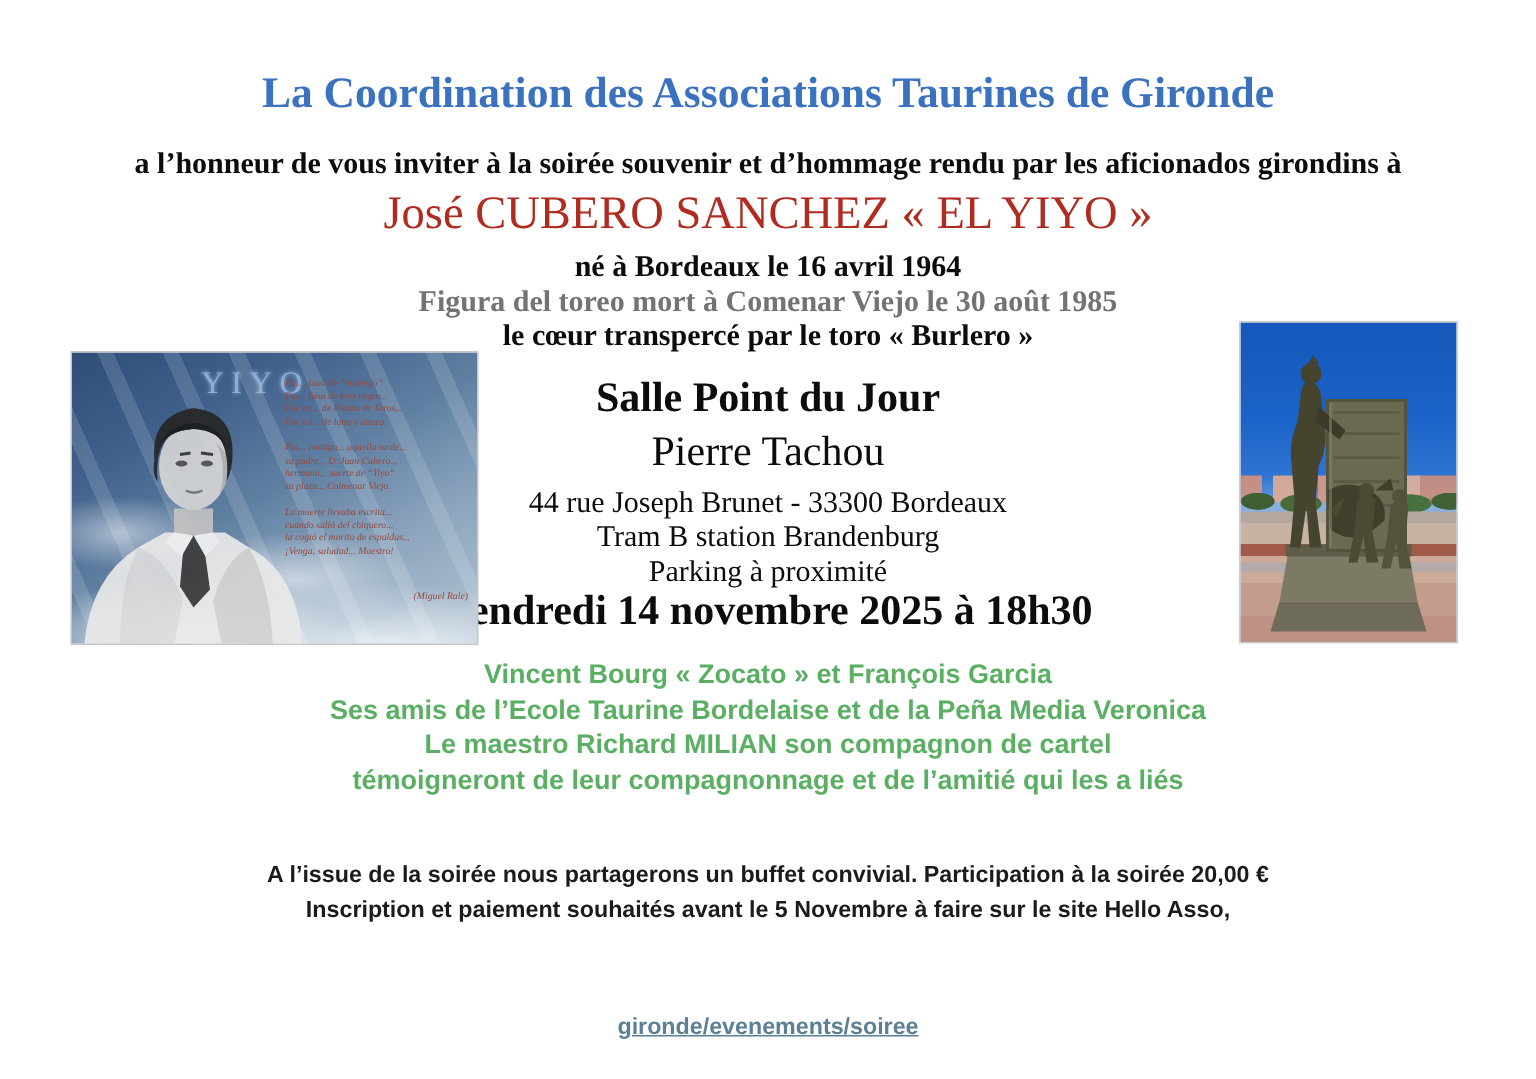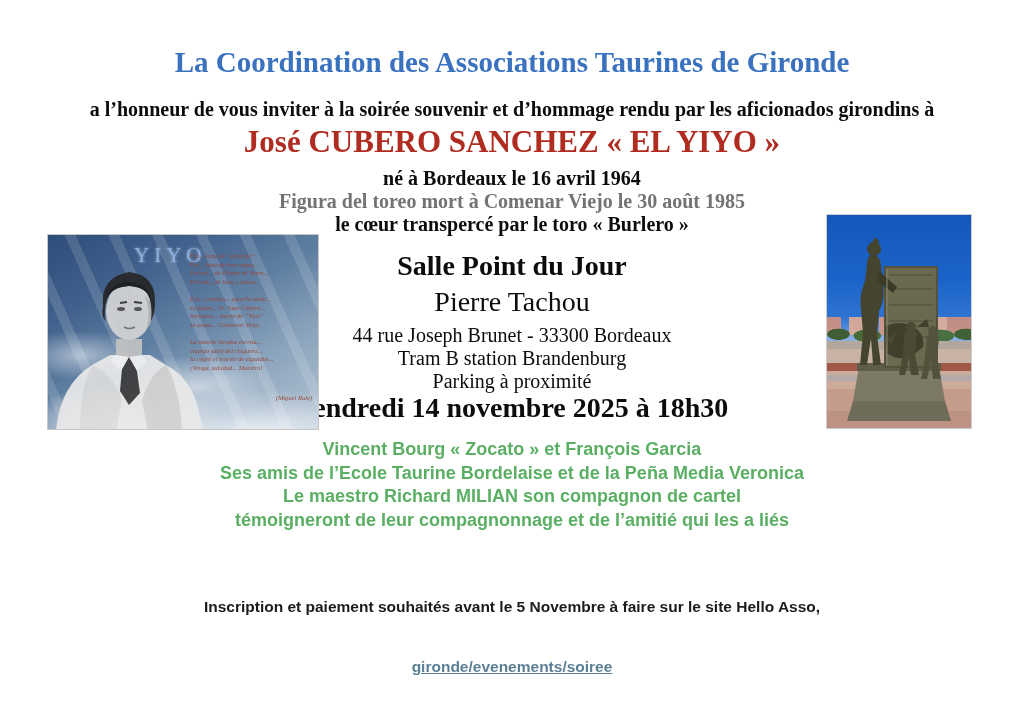--- a/index.html
+++ b/index.html
@@ -5,38 +5,38 @@
   html,body{margin:0;padding:0;background:#ffffff;}
   .flyer{
     position:relative;width:1024px;height:719px;background:#ffffff;overflow:hidden;
   }
   .serif{font-family:"Liberation Serif","DejaVu Serif",serif;}
   .sans{font-family:"Liberation Sans","DejaVu Sans",sans-serif;}
   .line{position:absolute;left:0;right:0;text-align:center;white-space:nowrap;}
 
   .title{top:46px;font-size:29px;font-weight:bold;color:#3a72bf;}
   .subtitle{top:98px;font-size:20px;font-weight:bold;color:#0c0c0c;}
-  .red-name{top:124px;font-size:31px;font-weight:bold;color:#b02b20;}
+  .red-name{top:124px;font-size:31px;font-weight:normal;color:#b02b20;}
   .fact1{top:167px;font-size:20px;font-weight:bold;color:#0c0c0c;}
   .fact2{top:190px;font-size:20px;font-weight:bold;color:#737373;}
   .fact3{top:213px;font-size:20px;font-weight:bold;color:#0c0c0c;}
   .hall1{top:250px;font-size:28px;font-weight:bold;color:#0c0c0c;}
   .hall2{top:286px;font-size:28px;font-weight:normal;color:#0c0c0c;}
   .addr{top:324px;font-size:20px;color:#0c0c0c;}
   .tram{top:347px;font-size:20px;color:#0c0c0c;}
   .parking{top:370px;font-size:20px;color:#0c0c0c;}
   .datetime{top:392px;font-size:28px;font-weight:bold;color:#0c0c0c;}
 
   .green-block{top:438px;font-size:18px;font-weight:bold;color:#5aaf63;line-height:23.5px;}
   .videos{top:533px;font-size:18px;font-weight:bold;color:#101010;}
   .buffet{top:575px;font-size:15.5px;font-weight:bold;color:#1b1b1b;}
   .inscription{top:598px;font-size:15.5px;font-weight:bold;color:#1b1b1b;}
   .linkline{font-size:15.5px;font-weight:bold;color:#5b7f94;text-decoration:underline;cursor:pointer;}
   .link1{top:621px;}
-  .link2{top:658px;}
+  .link2{top:676px;}
 
   
   .photo-left{
     position:absolute;left:47px;top:234px;width:270px;height:194px;
     border:1px solid #c6c6c6;overflow:hidden;
     background:
       radial-gradient(ellipse 150px 55px at 28% 98%, rgba(255,255,255,.96), rgba(255,255,255,0) 72%),
       radial-gradient(ellipse 190px 65px at 78% 103%, rgba(250,252,255,.85), rgba(255,255,255,0) 70%),
       radial-gradient(ellipse 120px 45px at 55% 78%, rgba(255,255,255,.55), rgba(255,255,255,0) 70%),
       radial-gradient(ellipse 90px 35px at 12% 62%, rgba(255,255,255,.5), rgba(255,255,255,0) 70%),
@@ -120,20 +120,21 @@
   <div class="line serif parking">Parking à proximité</div>
   <div class="line serif datetime">Vendredi 14 novembre 2025 à 18h30</div>
 
   <div class="line sans green-block">
       <div>Vincent Bourg « Zocato » et François Garcia</div>
       <div>Ses amis de l’Ecole Taurine Bordelaise et de la Peña Media Veronica</div>
       <div>Le maestro Richard MILIAN son compagnon de cartel</div>
       <div>témoigneront de leur compagnonnage et de l’amitié qui les a liés</div>
     </div>
 
+  <div class="line sans buffet">A l’issue de la soirée nous partagerons un buffet convivial. Participation à la soirée 20,00 €</div>
   <div class="line sans inscription">Inscription et paiement souhaités avant le 5 Novembre à faire sur le site Hello Asso,</div>
   <div class="line sans linkline link2">gironde/evenements/soiree</div>
 
   <div class="photo-left">
     <div class="rays"></div>
     <div class="yiyo-caption">YIYO</div>
     <svg class="portrait" width="160" height="172" viewBox="0 0 160 172">
       <g opacity="0.92">
         <path d="M6 172 Q10 126 42 106 L60 96 L100 96 L116 106 Q148 122 152 172 Z" fill="#e9e9e9"></path>
         <path d="M42 106 Q60 112 72 140 L66 172 L30 172 Q30 130 42 106" fill="#dcdcdc"></path>

